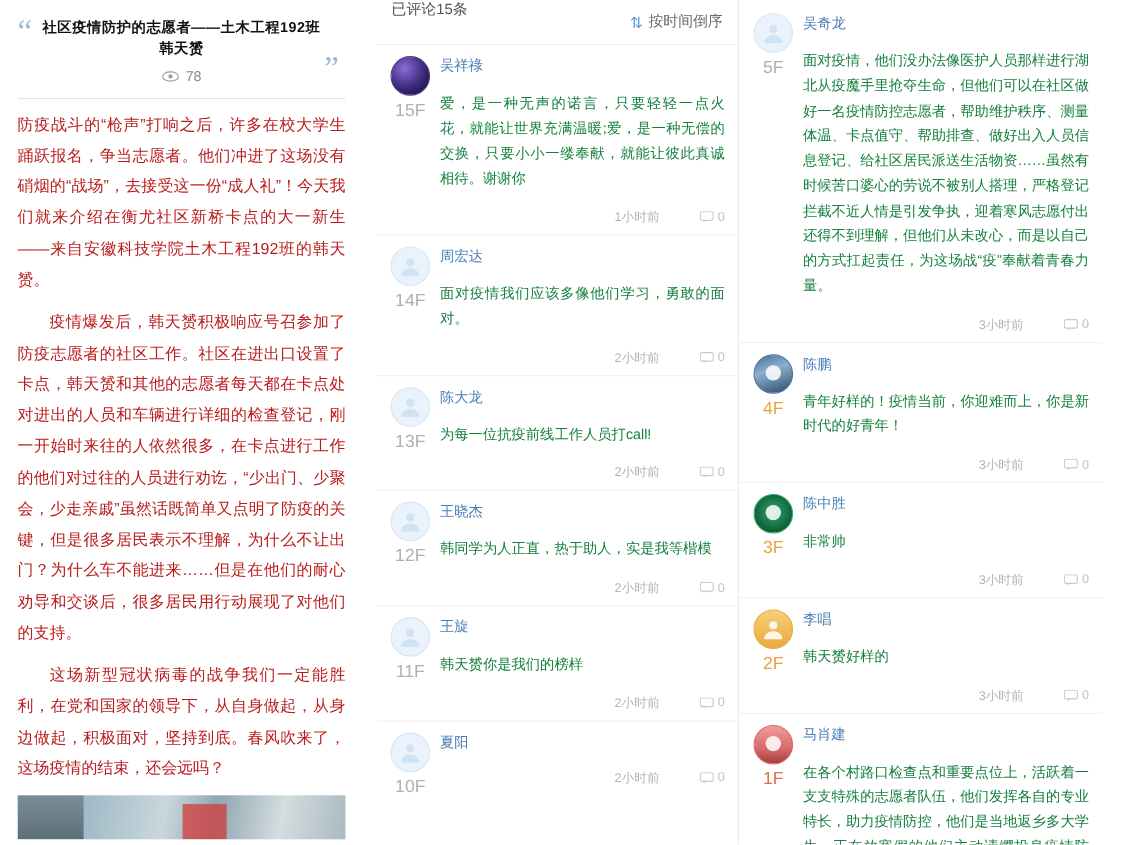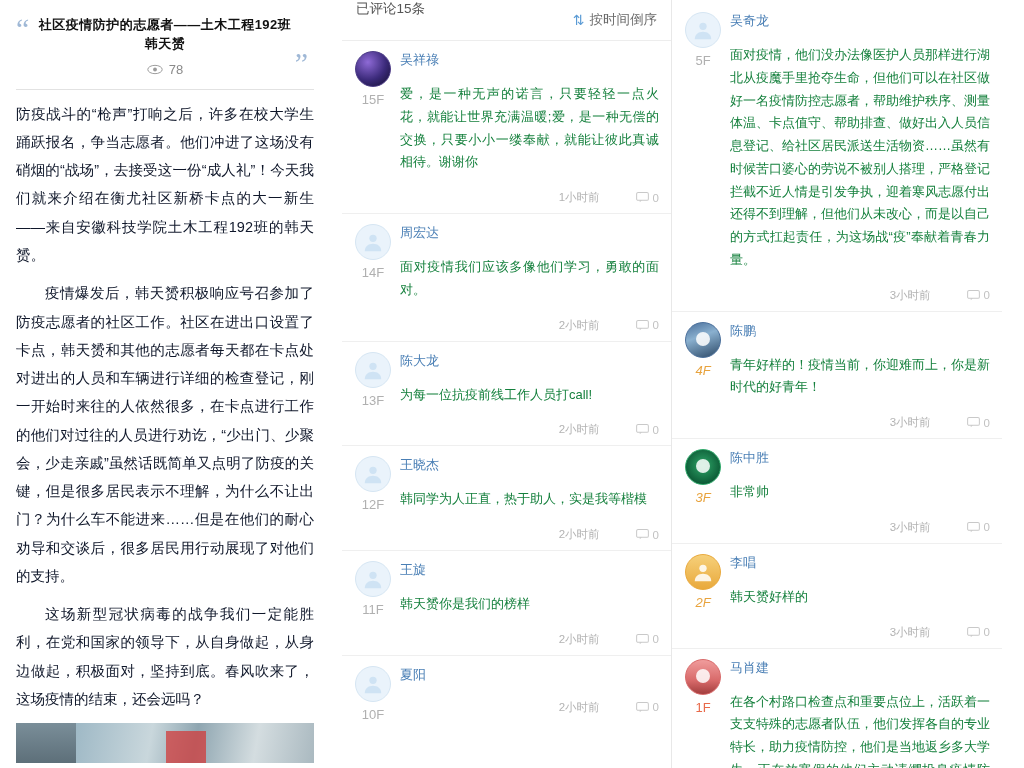--- a/index.html
+++ b/index.html
@@ -72,21 +72,21 @@
   .eye-icon svg { display: block; }
   .divider {
     margin: 12px 0 10px 0;
     height: 1px;
     background: #e2e2e2;
   }
   .article-body p {
     margin: 0 0 10px 0;
     font-size: 14.5px;
     line-height: 1.95;
-    color: #0f172a;
+    color: #b91c1c;
     text-align: justify;
   }
   .article-body p.indent { text-indent: 2em; }
   .article-image {
     margin-top: 4px;
     width: 298px;
     height: 40px;
     background: linear-gradient(100deg,#b9cfd8 0%, #9fb9c6 20%, #c9d7dc 45%, #8fa6b1 60%, #d4dde0 80%, #aab9c0 100%);
     position: relative;
     overflow: hidden;
@@ -176,24 +176,24 @@
   .avatar.photo-b { background: linear-gradient(160deg,#4a6f9b 0%, #8ab0cf 40%, #2d4a68 100%); border-color:#4a6f9b;}
   .avatar.photo-c { background: radial-gradient(circle at 50% 45%, #2fa86a 0%, #0e5e38 70%, #062a18 100%); border-color:#2fa86a;}
   .avatar.photo-d { background: linear-gradient(180deg,#f6d07a 0%, #e9a93c 100%); border-color:#e9a93c;}
   .avatar.photo-e { background: linear-gradient(180deg,#f09c9c 0%, #d86a6a 60%, #a33e3e 100%); border-color:#d86a6a;}
   .avatar .face {
     position:absolute; width:14px; height:14px; border-radius:50%;
     background: rgba(255,255,255,0.85); top:9px; left:10px;
   }
   .floor {
     margin-top: 5px;
-    font-size: 13px;
+    font-size: 16px;
     color: #b0b0b0;
   }
-  .floor.hot { color: #e8a33d; font-style: italic; }
+  .floor.hot { color: #e8a33d; }
   .floor.hot1 { color: #e86a4a; }
 
   .c-body {
     flex: 1;
     min-width: 0;
     padding-left: 4px;
   }
   .c-name {
     font-size: 13px;
     color: #4a7fb5;

